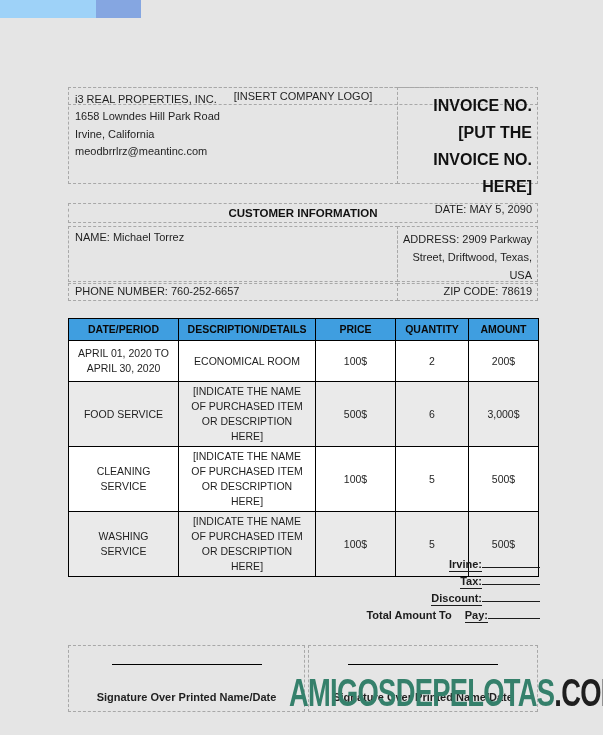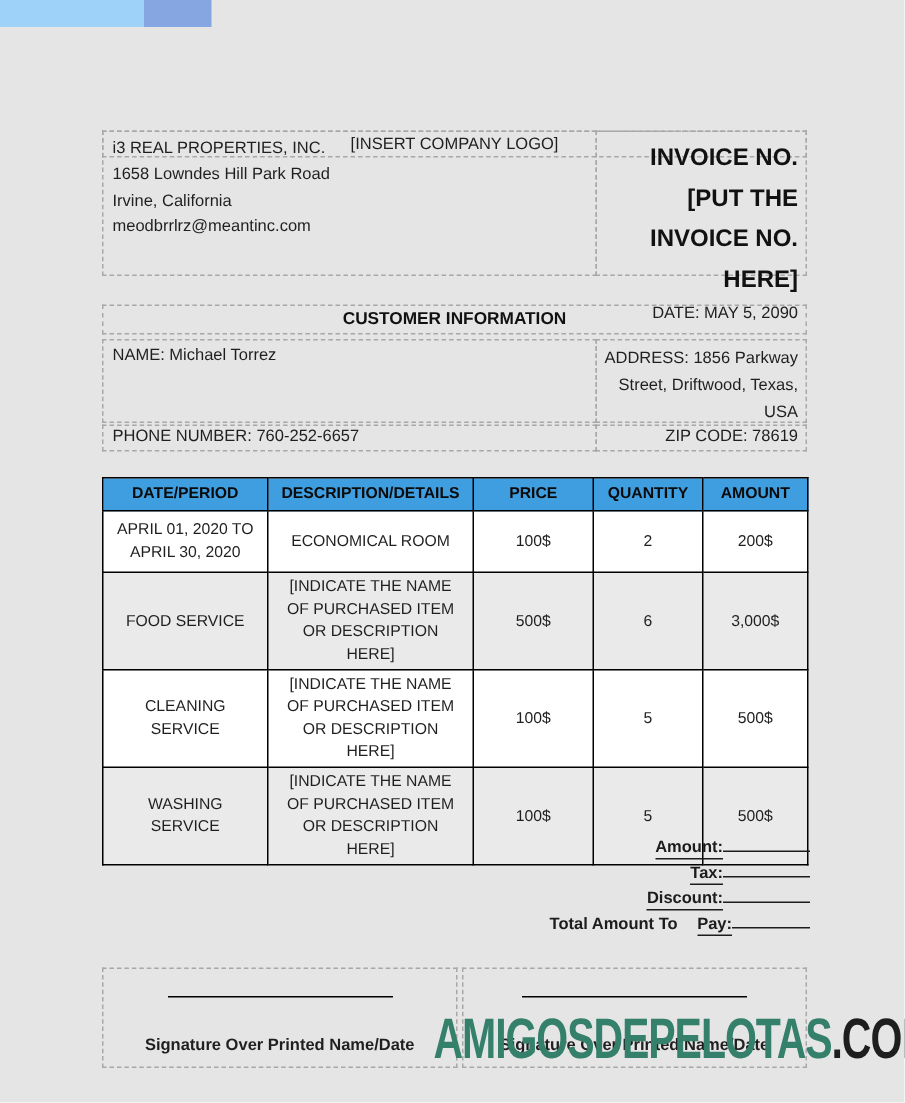--- a/index.html
+++ b/index.html
@@ -99,21 +99,21 @@
       <div class="invoice-cell dashed">
         <div class="invoice-no">INVOICE NO. [PUT THE INVOICE NO. HERE]</div>
         <div class="invoice-date">DATE: MAY 5, 2090</div>
       </div>
     </div>
 
     <div class="cust-header dashed">CUSTOMER INFORMATION</div>
 
     <div class="cust-row">
       <div class="name-cell dashed">NAME: Michael Torrez</div>
-      <div class="addr-cell dashed">ADDRESS: 1856 Parkway Street, Driftwood, Texas, USA</div>
+      <div class="addr-cell dashed">ADDRESS: 2909 Parkway Street, Driftwood, Texas, USA</div>
     </div>
 
     <div class="phone-row">
       <div class="phone-cell dashed">PHONE NUMBER: 760-252-6657</div>
       <div class="zip-cell dashed">ZIP CODE: 78619</div>
     </div>
 
     <table class="items">
       <colgroup>
         <col style="width:110px">
@@ -158,21 +158,21 @@
           <td>[INDICATE THE NAME OF PURCHASED ITEM OR DESCRIPTION HERE]</td>
           <td>100$</td>
           <td>5</td>
           <td>500$</td>
         </tr>
       </tbody>
     </table>
 
     <div class="totals">
       <div class="total-line">
-        <span class="tl">Amount:</span><span class="tblank"></span>
+        <span class="tl">Irvine:</span><span class="tblank"></span>
       </div>
       <div class="total-line">
         <span class="tl">Tax:</span><span class="tblank"></span>
       </div>
       <div class="total-line">
         <span class="tl">Discount:</span><span class="tblank"></span>
       </div>
       <div class="total-line">
         <span class="tp">Total Amount To</span><span class="tl">Pay:</span><span class="tblank short"></span>
       </div>

